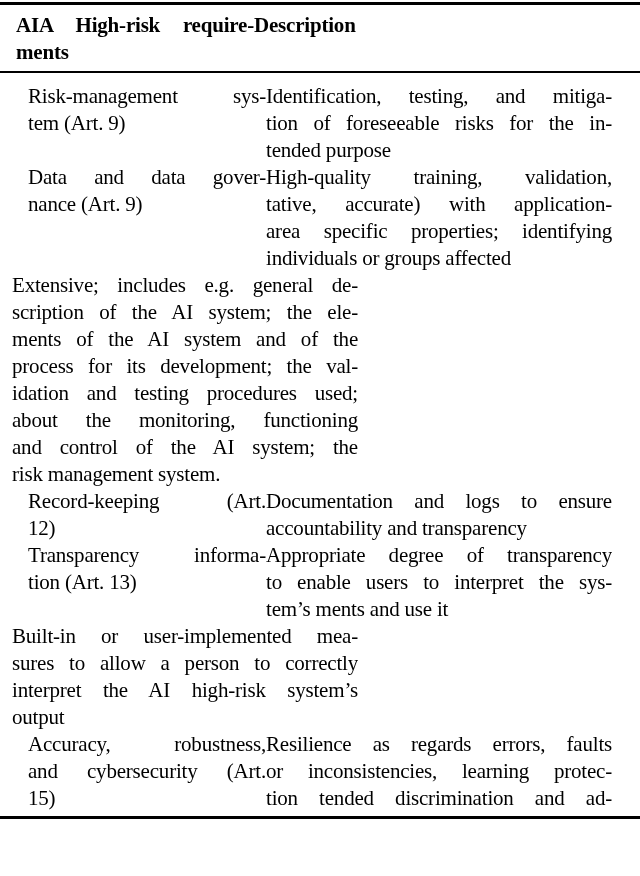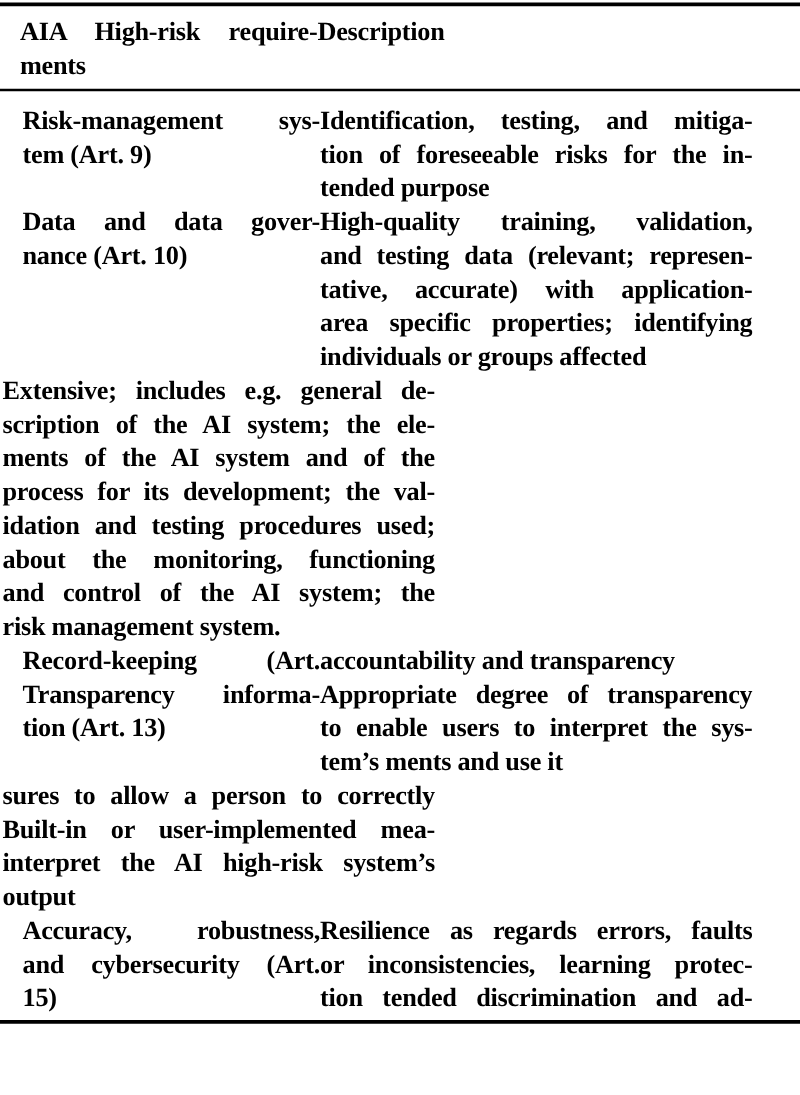--- a/index.html
+++ b/index.html
@@ -24,22 +24,21 @@
     background: #000000;
   }
   .rule-thick { height: 3px; }
   .rule-thin  { height: 2px; }
 
   .header-row {
     display: flex;
     padding: 7px 0 5px 0;
   }
   .tbody {
-    padding: 10px 0 4px 2px;
-    font-weight: bold;
+    padding: 10px 0 4px 12px;
   }
   .trow {
     display: flex;
   }
   .cell {
     font-size: 21px;
     line-height: 27px;
     letter-spacing: -0.2px;
   }
   .cell-left {
@@ -88,65 +87,66 @@
         </div>
         <div class="cell cell-right">
           <div class="ln just">Identification, testing, and mitiga-</div>
           <div class="ln just">tion of foreseeable risks for the in-</div>
           <div class="ln">tended purpose</div>
         </div>
       </div>
       <div class="trow">
         <div class="cell cell-left">
           <div class="ln just">Data and data gover-</div>
-          <div class="ln">nance (Art. 10)</div>
+          <div class="ln">nance (Art. 9)</div>
         </div>
         <div class="cell cell-right">
           <div class="ln just">High-quality training, validation,</div>
-          <div class="ln just">and testing data (relevant; represen-</div>
           <div class="ln just">tative, accurate) with application-</div>
           <div class="ln just">area specific properties; identifying</div>
           <div class="ln">individuals or groups affected</div>
         </div>
       </div>
       <div class="trow">
         <div class="cell cell-right">
           <div class="ln just">Extensive; includes e.g. general de-</div>
           <div class="ln just">scription of the AI system; the ele-</div>
           <div class="ln just">ments of the AI system and of the</div>
           <div class="ln just">process for its development; the val-</div>
           <div class="ln just">idation and testing procedures used;</div>
           <div class="ln just">about the monitoring, functioning</div>
           <div class="ln just">and control of the AI system; the</div>
           <div class="ln">risk management system.</div>
         </div>
       </div>
       <div class="trow">
         <div class="cell cell-left">
           <div class="ln just">Record-keeping (Art.</div>
+          <div class="ln">12)</div>
         </div>
         <div class="cell cell-right">
+          <div class="ln just">Documentation and logs to ensure</div>
           <div class="ln">accountability and transparency</div>
         </div>
       </div>
       <div class="trow">
         <div class="cell cell-left">
           <div class="ln just">Transparency informa-</div>
           <div class="ln">tion (Art. 13)</div>
         </div>
         <div class="cell cell-right">
           <div class="ln just">Appropriate degree of transparency</div>
           <div class="ln just">to enable users to interpret the sys-</div>
           <div class="ln">tem’s ments and use it</div>
         </div>
       </div>
       <div class="trow">
         <div class="cell cell-right">
+          <div class="ln just">Built-in or user-implemented mea-</div>
           <div class="ln just">sures to allow a person to correctly</div>
-          <div class="ln just">Built-in or user-implemented mea-</div>
           <div class="ln just">interpret the AI high-risk system’s</div>
           <div class="ln">output</div>
         </div>
       </div>
       <div class="trow">
         <div class="cell cell-left">
           <div class="ln just">Accuracy, robustness,</div>
           <div class="ln just">and cybersecurity (Art.</div>
           <div class="ln">15)</div>
         </div>

